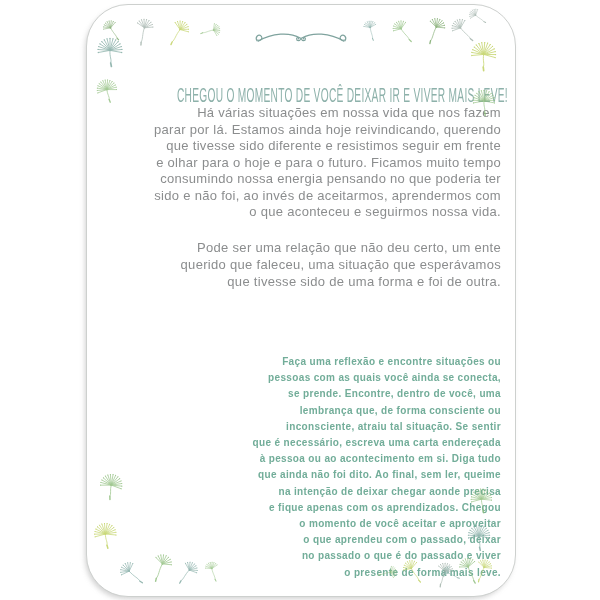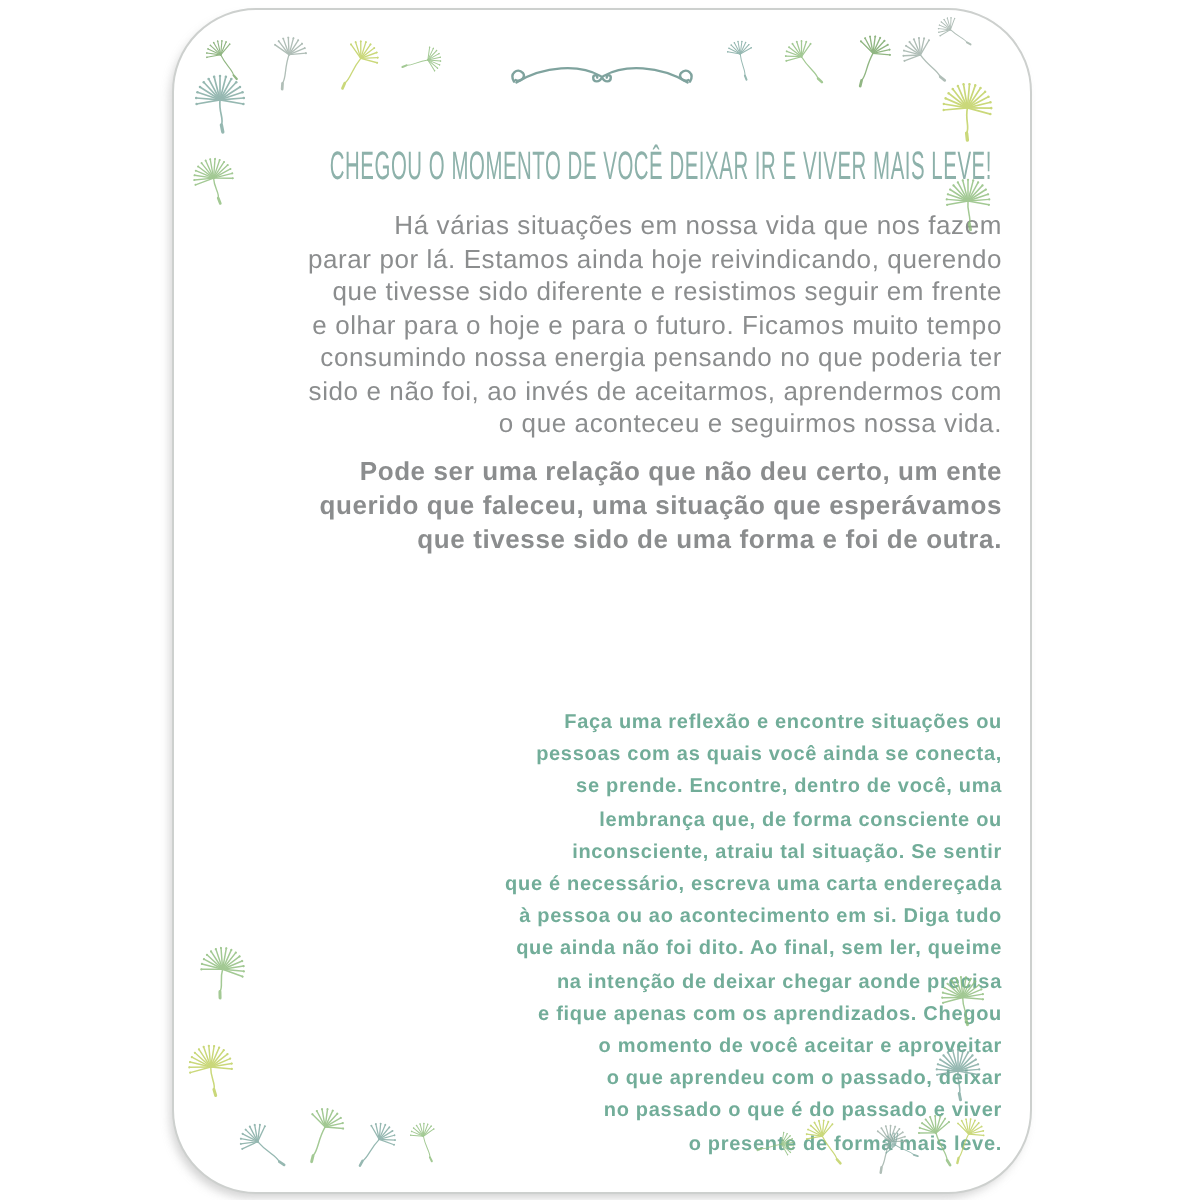--- a/index.html
+++ b/index.html
@@ -5,30 +5,30 @@
   html,body{margin:0;padding:0;background:#ffffff;}
   .page{position:relative;width:600px;height:600px;background:#ffffff;overflow:hidden;
         font-family:"Liberation Sans",sans-serif;}
   .card{position:absolute;left:86px;top:4px;width:428px;height:591px;
         background:#ffffff;border:1px solid var(--card-border,#cdd0ce);
         border-radius:42px;
         box-shadow:-2px 3px 5px -1px rgba(140,140,140,.38);}
   .flourish{position:absolute;top:22px;left:0;width:100%;height:22px;
         display:flex;justify-content:center;align-items:center;}
   .flourish svg{width:96px;height:22px;}
-  .title{position:absolute;top:54px;left:0;width:100%;margin:0;
+  .title{position:absolute;top:54px;left:0;width:100%;margin:12px;
         text-align:center;font-weight:normal;}
   .title-inner{display:inline-block;white-space:nowrap;
         font-size:15px;letter-spacing:0.4px;color:var(--title,#8db1aa);
         transform:scale(0.68,1.32);transform-origin:center;}
   .para{position:absolute;left:14px;width:400px;margin:0;
         text-align:right;white-space:pre-line;}
   .gray{color:var(--body-text,#8b8d8e);font-size:13px;line-height:16.5px;letter-spacing:0.3px;}
   .p1{top:100px;}
-  .p2{top:222px;line-height:17px;font-weight:bold;}
+  .p2{top:234px;line-height:17px;}
   .highlight{top:312px;color:var(--highlight-text,#72ad99);font-weight:bold;
         font-size:10px;line-height:16.2px;letter-spacing:0.35px;margin-top:37px;}
   .footer{position:absolute;top:558px;left:0;width:100%;text-align:center;}
   .footer-inner{display:inline-block;white-space:nowrap;
         font-size:12.5px;letter-spacing:0.6px;color:var(--footer-text,#55565a);
         transform:scale(0.78,1.12);transform-origin:center;}
   .decorations{position:absolute;left:0;top:0;width:600px;height:600px;pointer-events:none;}
   .seed{position:absolute;opacity:0.82;}
 </style>
 </head>

